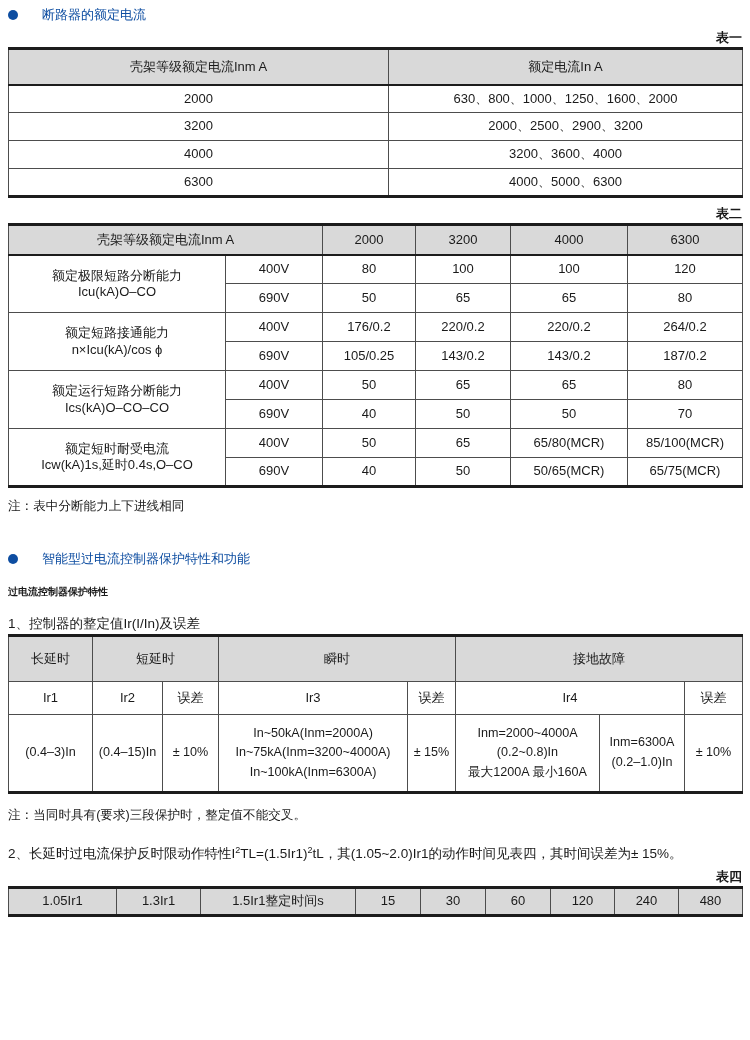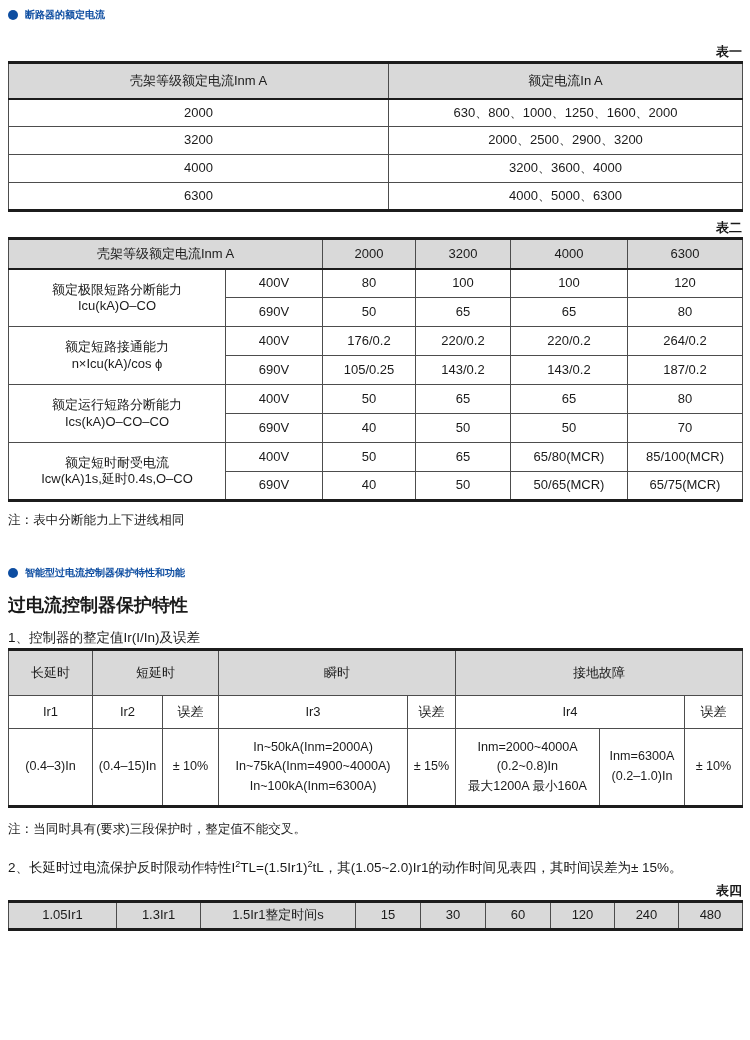--- a/index.html
+++ b/index.html
@@ -12,22 +12,22 @@
   *{box-sizing:border-box;}
   html,body{margin:0;padding:0;}
   body{
     width:750px;height:1040px;background:#ffffff;color:var(--ink);
     font-family:"Liberation Sans","DejaVu Sans",sans-serif;
     overflow:hidden;
   }
   .page{padding:6px 8px 0 8px;width:750px;}
 
   .sec-title{
-    display:flex;align-items:center;gap:7px;
-    color:var(--blue);font-size:10px;font-weight:bold;line-height:18px;
+    display:flex;align-items:center;gap:24px;
+    color:var(--blue);font-size:13px;font-weight:normal;line-height:18px;
   }
   .bullet{width:10px;height:10px;border-radius:50%;background:var(--blue);flex:0 0 auto;}
 
   .tbl-label{
     text-align:right;font-size:13px;font-weight:600;line-height:15px;
   }
 
   table{
     border-collapse:collapse;table-layout:fixed;width:734px;
     border-top:3px solid var(--heavy);
@@ -51,24 +51,24 @@
 
   .t3 tr.h1 td{height:46px;}
   .t3 tr.h2 td{height:33px;}
   .t3 tr.dt td{height:78px;font-size:12.6px;}
   .t3 .ml div{line-height:1.55;}
 
   .t4 td{height:28px;}
 
   .note{font-size:12.6px;line-height:16px;}
   .body-line{font-size:13.5px;line-height:17px;}
-  .sub-bold{font-size:18px;font-weight:bold;line-height:17px;}
+  .sub-bold{font-size:10px;font-weight:bold;line-height:17px;}
   sup{font-size:9px;line-height:0;}
 
-  .mt-label1{margin-top:20px;}
+  .mt-label1{margin-top:6px;}
   .mt-table1{margin-top:2px;}
   .mt-title2{margin-top:30px;}
   .mt-label2{margin-top:8px;}
   .mt-table2{margin-top:2px;}
   .mt-note1{margin-top:10px;}
   .mt-title3{margin-top:36px;}
   .mt-sub{margin-top:15px;}
   .mt-item1{margin-top:15px;}
   .mt-label3{margin-top:6px;}
   .mt-table3{margin-top:2px;}
@@ -256,21 +256,21 @@
       <td>误差</td>
       <td colspan="2">Ir4</td>
       <td>误差</td>
     </tr>
     <tr class="dt">
       <td>(0.4–3)In</td>
       <td>(0.4–15)In</td>
       <td>± 10%</td>
       <td class="ml">
         <div>In~50kA(Inm=2000A)</div>
-        <div>In~75kA(Inm=4900~4000A)</div>
+        <div>In~75kA(Inm=3200~4000A)</div>
         <div>In~100kA(Inm=6300A)</div>
       </td>
       <td>± 15%</td>
       <td class="ml">
         <div>Inm=2000~4000A</div>
         <div>(0.2~0.8)In</div>
         <div>最大1200A  最小160A</div>
       </td>
       <td class="ml">
         <div>Inm=6300A</div>

